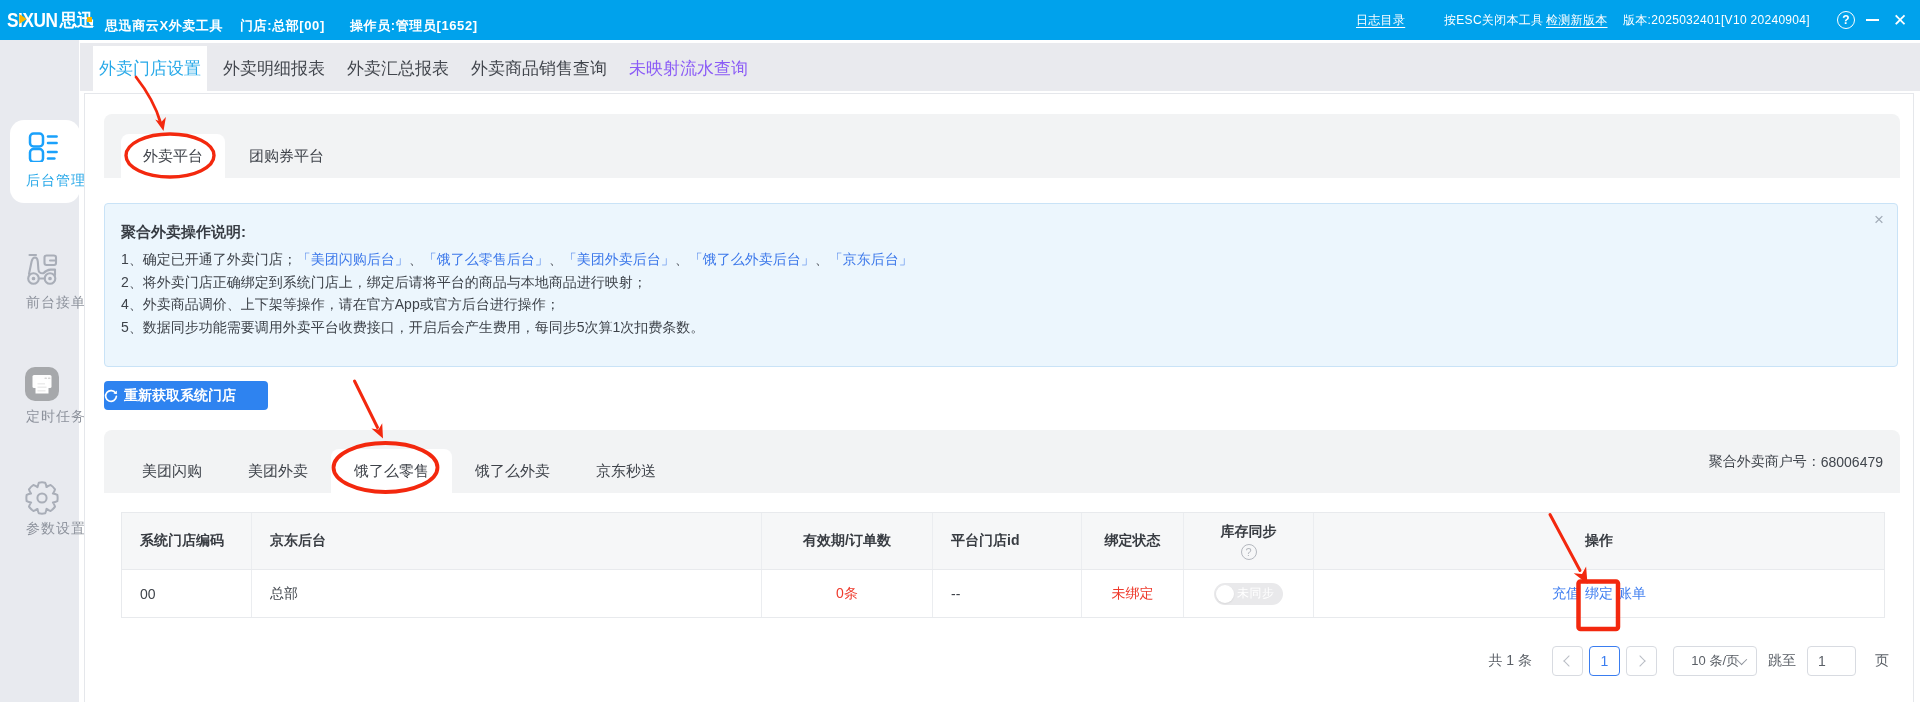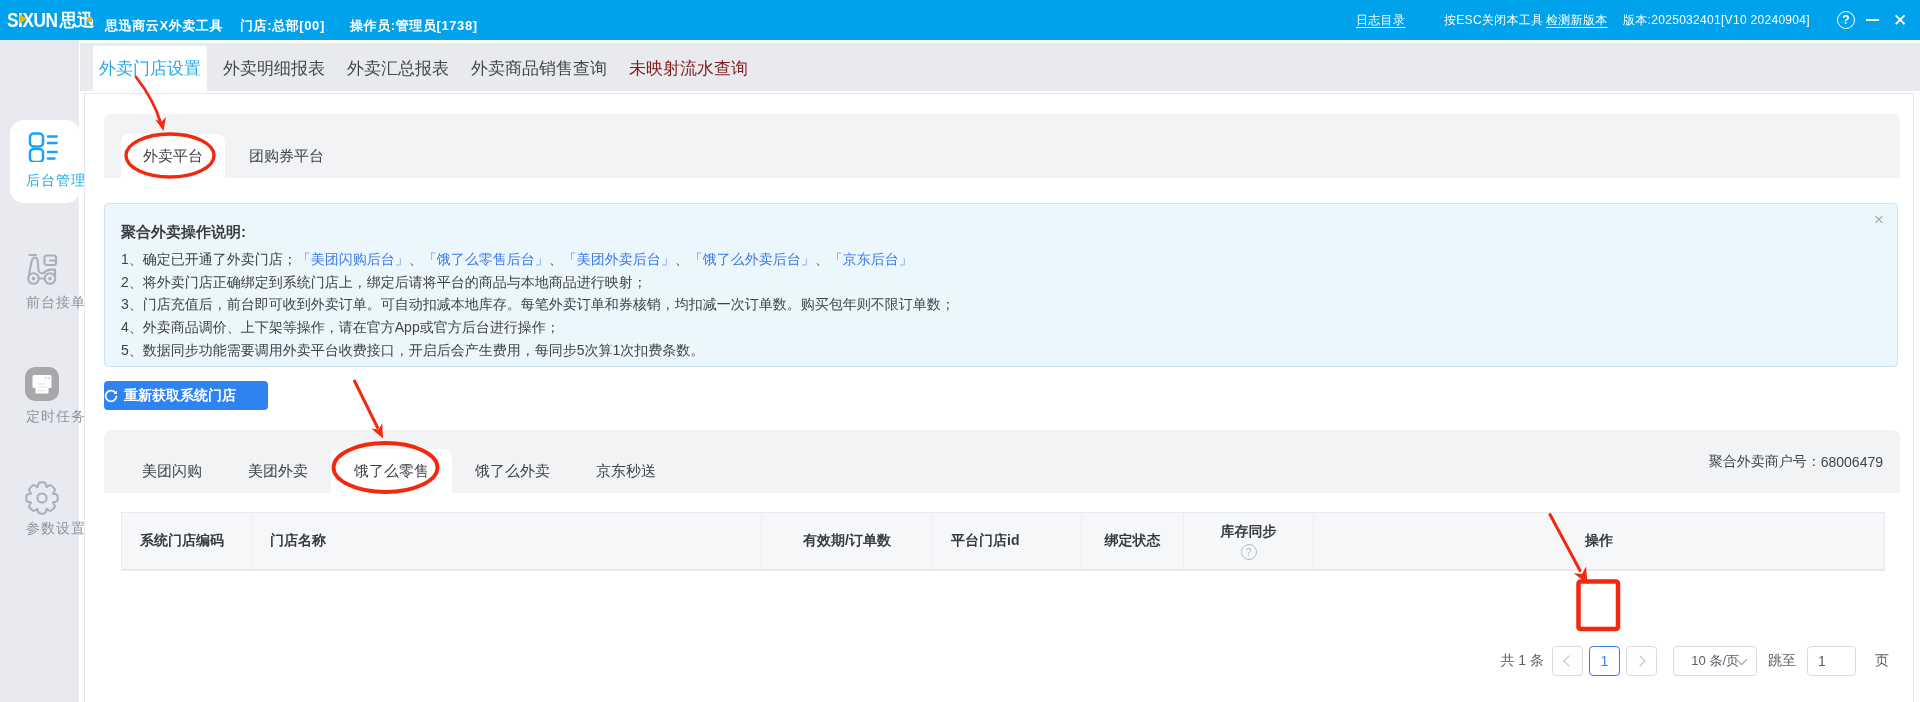--- a/index.html
+++ b/index.html
@@ -35,21 +35,21 @@
 
   
   .vline-left  { left:84px; top:93px; width:1px; height:609px; background:#e5e7eb; }
   .hline-top   { left:84px; top:93px; width:1830px; height:1px; background:#e5e7eb; }
   .vline-right { left:1913px; top:93px; width:1px; height:609px; background:#e5e7eb; }
 
   
   .strip1 { left:80px; top:43px; width:1840px; height:48px; background:#e9eaee; display:flex; align-items:flex-end; padding-left:13px; }
   .tab1 { height:45px; display:flex; align-items:center; padding:0 6px; margin-right:10px; font-size:17px; color:#42464d; cursor:pointer; }
   .tab1.active { background:#fff; color:#28a9e8; }
-  .tab1.hl { color:#7f1d1d; }
+  .tab1.hl { color:#8b5cf6; }
 
   
   .strip2 { left:104px; top:114px; width:1796px; height:64px; background:#f2f3f4; border-radius:8px 8px 0 0; display:flex; align-items:flex-end; padding-left:17px; }
   .tab2 { height:44px; display:flex; align-items:center; padding:0 22px; margin-right:2px; font-size:15px; color:#3f434a; cursor:pointer; }
   .tab2.active { background:#fff; border-radius:8px 8px 0 0; }
 
   
   .notice { left:104px; top:203px; width:1794px; height:164px; background:#ecf6fd; border:1px solid #c9e3f7; border-radius:4px; padding:19px 16px 0 16px; }
   .notice-title { font-size:15px; font-weight:600; color:#383d44; line-height:17px; }
   .notice-list { margin-top:8px; font-size:14px; color:#3e434a; line-height:22.7px; }
@@ -82,21 +82,21 @@
   .qmark { width:16px; height:16px; border:1px solid #b4b8bf; border-radius:50%; color:#b4b8bf; font-size:11px; font-weight:400;
            display:flex; align-items:center; justify-content:center; }
   .toggle { width:69px; height:22px; border-radius:11px; background:#e9e9eb; display:flex; align-items:center; cursor:pointer; }
   .knob { width:18px; height:18px; border-radius:50%; background:#fff; margin-left:2px; box-shadow:0 1px 2px rgba(0,0,0,.08); }
   .toggle-text { color:#fff; font-size:12px; margin-left:3px; letter-spacing:0.5px; }
   .ops { gap:5px; }
   .ops a { color:#3f7ef0; text-decoration:none; cursor:pointer; }
 
   
   .pager { right:31px; top:646px; height:30px; display:flex; align-items:center; font-size:14px; color:#5a5f66; }
-  .pg-total { margin-right:8px; }
+  .pg-total { margin-right:20px; }
   .pg-btn { width:31px; height:30px; border:1px solid #d8dbe1; border-radius:4px; background:#fff; display:flex; align-items:center; justify-content:center; cursor:pointer; }
   .pg-prev { margin-right:6px; } .pg-page { margin-right:6px; border-color:#3a7df0; color:#3a7df0; } .pg-next { margin-right:16px; }
   .chev { width:8px; height:8px; border-left:1.6px solid #b9bdc5; border-bottom:1.6px solid #b9bdc5; }
   .chev.left  { transform:rotate(45deg); margin-left:3px; }
   .chev.right { transform:rotate(-135deg); margin-right:3px; }
   .pg-size { width:84px; height:30px; border:1px solid #d8dbe1; border-radius:4px; background:#fff; display:flex; align-items:center; justify-content:flex-end; padding:0 9px; margin-right:11px; cursor:pointer; font-size:13px; }
   .chev-down { width:8px; height:8px; border-left:1.6px solid #8e939c; border-bottom:1.6px solid #8e939c; transform:rotate(-45deg) translateY(-2px); }
   .pg-jump { margin-right:11px; }
   .pg-input { width:49px; height:30px; border:1px solid #d8dbe1; border-radius:4px; padding-left:10px; display:flex; align-items:center; margin-right:19px; }
   
@@ -105,21 +105,21 @@
 </head>
 <body>
 
 <div class="abs titlebar">
   <div class="abs logo">
     <span class="logo-latin"><span>SI</span><span class="logo-x"><span class="x-tri"></span><span>X</span></span><span>UN</span></span>
     <span class="logo-cn"><span>思迅</span><span class="dot"></span></span>
   </div>
   <div class="abs tb-text" style="left:105px;">思迅商云X外卖工具</div>
   <div class="abs tb-text" style="left:240px;">门店:总部[00]</div>
-  <div class="abs tb-text" style="left:350px;">操作员:管理员[1738]</div>
+  <div class="abs tb-text" style="left:350px;">操作员:管理员[1652]</div>
   <div class="abs tb-right tb-link" style="left:1356px;">日志目录</div>
   <div class="abs tb-right" style="left:1431px;margin-left:13px;">按ESC关闭本工具</div>
   <div class="abs tb-right tb-link" style="left:1546px;">检测新版本</div>
   <div class="abs tb-right" style="left:1623px;">版本:2025032401[V10 20240904]</div>
   <div class="abs tb-help">?</div>
   <div class="abs tb-min"></div>
   <div class="abs tb-close">✕</div>
 </div>
 
 <div class="abs sidebar">
@@ -190,21 +190,20 @@
 <div class="abs strip2">
   <div class="tab2 active">外卖平台</div>
   <div class="tab2">团购券平台</div>
 </div>
 
 <div class="abs notice">
   <div class="notice-title">聚合外卖操作说明:</div>
   <div class="notice-list">
     <div><span>1、确定已开通了外卖门店；</span><a>「美团闪购后台」</a><span>、</span><a>「饿了么零售后台」</a><span>、</span><a>「美团外卖后台」</a><span>、</span><a>「饿了么外卖后台」</a><span>、</span><a>「京东后台」</a></div>
     <div>2、将外卖门店正确绑定到系统门店上，绑定后请将平台的商品与本地商品进行映射；</div>
-    <div>3、门店充值后，前台即可收到外卖订单。可自动扣减本地库存。每笔外卖订单和券核销，均扣减一次订单数。购买包年则不限订单数；</div>
     <div>4、外卖商品调价、上下架等操作，请在官方App或官方后台进行操作；</div>
     <div>5、数据同步功能需要调用外卖平台收费接口，开启后会产生费用，每同步5次算1次扣费条数。</div>
   </div>
   <div class="abs notice-close">×</div>
 </div>
 
 <button class="abs btn-refresh">
   <svg width="14" height="14" viewBox="0 0 14 14" fill="none" stroke="#fff" stroke-width="1.7" stroke-linecap="round">
     <path d="M11.6,4.1 A5.4,5.4 0 1 0 12.4,7.3"></path>
     <polygon points="12.9,1.5 12.9,5.1 9.4,4.4" fill="#fff" stroke="none"></polygon>
@@ -220,29 +219,47 @@
   <div class="tab3">京东秒送</div>
   <div class="merchant">
     <span>聚合外卖商户号：</span>
       <span>68006479</span>
   </div>
 </div>
 
 <div class="abs table">
   <div class="t-head">
     <div class="t-cell c0">系统门店编码</div>
-    <div class="t-cell c1">门店名称</div>
+    <div class="t-cell c1">京东后台</div>
     <div class="t-cell c2 center">有效期/订单数</div>
     <div class="t-cell c3">平台门店id</div>
     <div class="t-cell c4 center">绑定状态</div>
     <div class="t-cell c5 center sync-head">
       <span>库存同步</span>
       <span class="qmark">?</span>
     </div>
     <div class="t-cell c6 center">操作</div>
+  </div>
+  <div class="t-row">
+    <div class="t-cell c0">00</div>
+    <div class="t-cell c1">总部</div>
+    <div class="t-cell c2 center red">0条</div>
+    <div class="t-cell c3">--</div>
+    <div class="t-cell c4 center red">未绑定</div>
+    <div class="t-cell c5 center">
+      <div class="toggle">
+        <div class="knob"></div>
+        <span class="toggle-text">未同步</span>
+      </div>
+    </div>
+    <div class="t-cell c6 center ops">
+      <a>充值</a>
+      <a>绑定</a>
+      <a>账单</a>
+    </div>
   </div>
 </div>
 
 <div class="abs pager">
   <span class="pg-total">共 1 条</span>
   <div class="pg-btn pg-prev">
       <span class="chev left"></span>
     </div>
   <div class="pg-btn pg-page">1</div>
   <div class="pg-btn pg-next">

